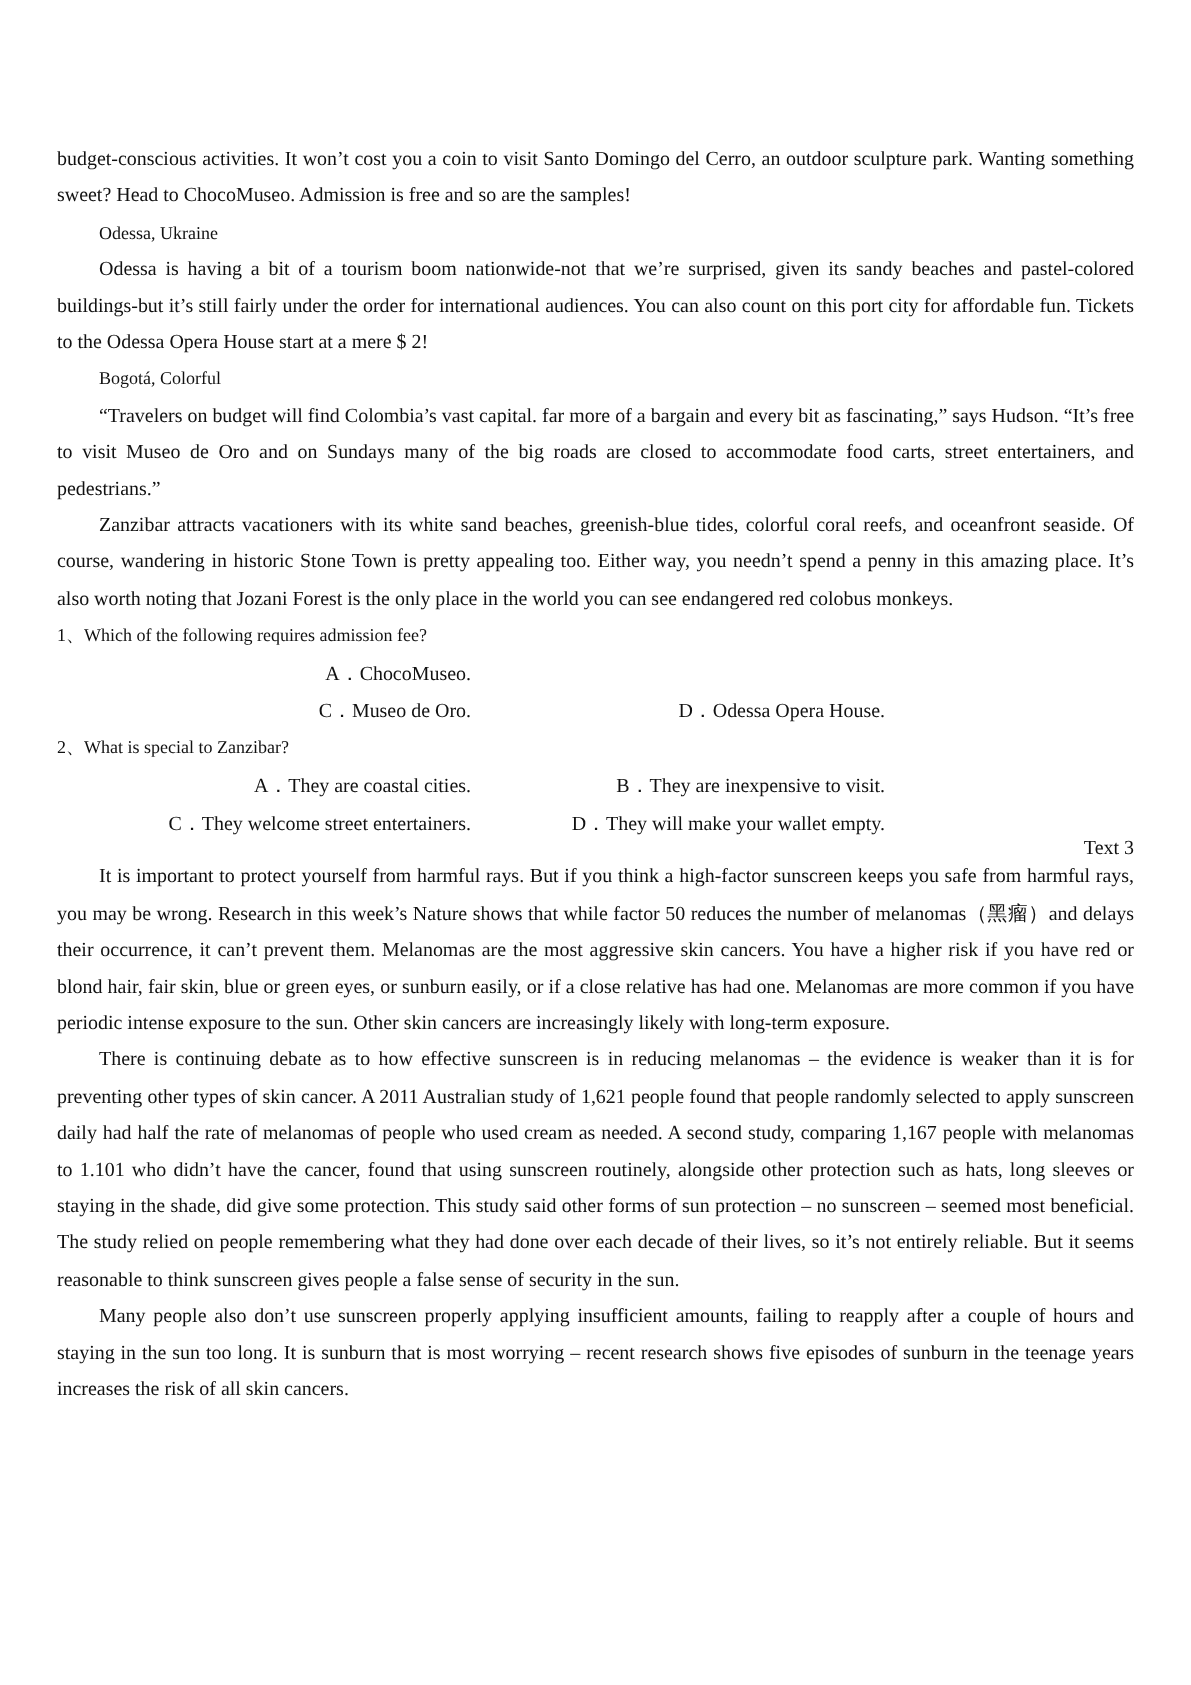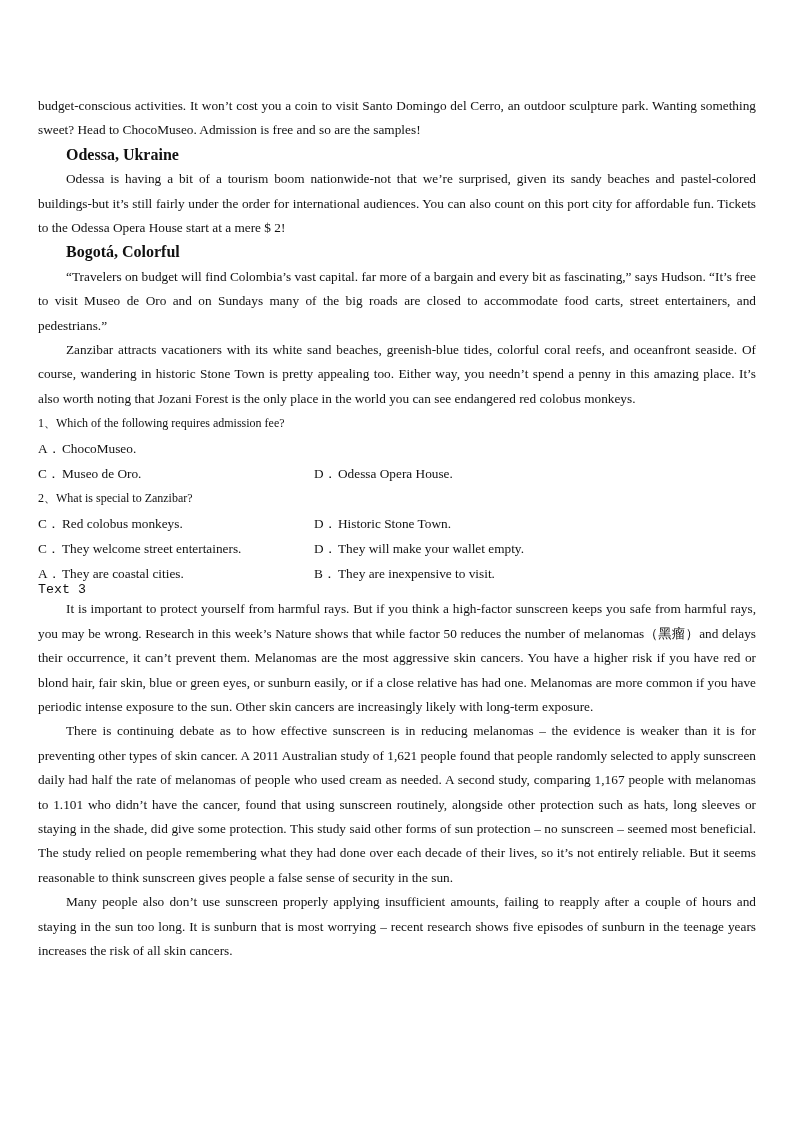--- a/index.html
+++ b/index.html
@@ -1,26 +1,26 @@
 <!DOCTYPE html>
 <html><head>
 <meta charset="utf-8">
 <style>
   html, body { margin: 0; padding: 0; background: #ffffff; }
   body { width: 794px; height: 1123px; position: relative; overflow: hidden;
          font-family: "Liberation Serif", serif; color: #111111; }
   .page { position: absolute; left: 38px; top: 74px; width: 718px; margin-top: 20px; }
   .para { font-size: 13.3px; line-height: 24.4px; text-align: justify; text-indent: 28px; margin: 0; }
   .para.noindent { text-indent: 0; }
-  .heading-place { font-size: 16px; line-height: 24.4px; padding-left: 28px; font-weight: bold; }
+  .heading-place { font-size: 12px; line-height: 24.4px; padding-left: 28px; }
   .question { font-size: 12px; line-height: 25px; }
   .opts { display: flex; font-size: 13.3px; line-height: 25px; }
-  .opt { width: 276px; }
+  .opt { width: 276px; text-align: right; }
   .opt .letter { display: inline-block; width: 24px; }
-  .text-title { font-family: Liberation Mono, monospace; font-size: 13.3px; line-height: 15px; text-align: left; margin-top: -4px; }
+  .text-title { font-family: Liberation Serif, serif; font-size: 13.3px; line-height: 15px; text-align: right; margin-top: -4px; }
 </style>
 </head>
 <body>
 
 <div class="page">
 
   <p class="para noindent">budget-conscious activities. It won’t cost you a coin to visit Santo Domingo del Cerro, an outdoor sculpture park. Wanting something sweet? Head to ChocoMuseo. Admission is free and so are the samples!</p>
 
   <div>
     <div class="heading-place">Odessa, Ukraine</div>
@@ -46,34 +46,30 @@
     <div class="opts">
       <div class="opt"><span class="letter">C．</span><span>Museo de Oro.</span></div>
       <div class="opt"><span class="letter">D．</span><span>Odessa Opera House.</span></div>
     </div>
   </div>
 
   <div>
     <div class="question">
       <span>2、</span><span>What is special to Zanzibar?</span>
     </div>
-    <div class="opts">
-      <div class="opt"><span class="letter">C．</span><span>Red colobus monkeys.</span></div>
-      <div class="opt"><span class="letter">D．</span><span>Historic Stone Town.</span></div>
-    </div>
   </div>
 
   <div>
     <div class="opts">
+      <div class="opt"><span class="letter">A．</span><span>They are coastal cities.</span></div>
+      <div class="opt"><span class="letter">B．</span><span>They are inexpensive to visit.</span></div>
+    </div>
+    <div class="opts">
       <div class="opt"><span class="letter">C．</span><span>They welcome street entertainers.</span></div>
       <div class="opt"><span class="letter">D．</span><span>They will make your wallet empty.</span></div>
-    </div>
-    <div class="opts">
-      <div class="opt"><span class="letter">A．</span><span>They are coastal cities.</span></div>
-      <div class="opt"><span class="letter">B．</span><span>They are inexpensive to visit.</span></div>
     </div>
   </div>
 
   <div class="text-title">Text 3</div>
   <p class="para">It is important to protect yourself from harmful rays. But if you think a high-factor sunscreen keeps you safe from harmful rays, you may be wrong. Research in this week’s Nature shows that while factor 50 reduces the number of melanomas（黑瘤）and delays their occurrence, it can’t prevent them. Melanomas are the most aggressive skin cancers. You have a higher risk if you have red or blond hair, fair skin, blue or green eyes, or sunburn easily, or if a close relative has had one. Melanomas are more common if you have periodic intense exposure to the sun. Other skin cancers are increasingly likely with long-term exposure.</p>
   <p class="para">There is continuing debate as to how effective sunscreen is in reducing melanomas – the evidence is weaker than it is for preventing other types of skin cancer. A 2011 Australian study of 1,621 people found that people randomly selected to apply sunscreen daily had half the rate of melanomas of people who used cream as needed. A second study, comparing 1,167 people with melanomas to 1.101 who didn’t have the cancer, found that using sunscreen routinely, alongside other protection such as hats, long sleeves or staying in the shade, did give some protection. This study said other forms of sun protection – no sunscreen – seemed most beneficial. The study relied on people remembering what they had done over each decade of their lives, so it’s not entirely reliable. But it seems reasonable to think sunscreen gives people a false sense of security in the sun.</p>
   <p class="para">Many people also don’t use sunscreen properly applying insufficient amounts, failing to reapply after a couple of hours and staying in the sun too long. It is sunburn that is most worrying – recent research shows five episodes of sunburn in the teenage years increases the risk of all skin cancers.</p>
 
 </div>
 

